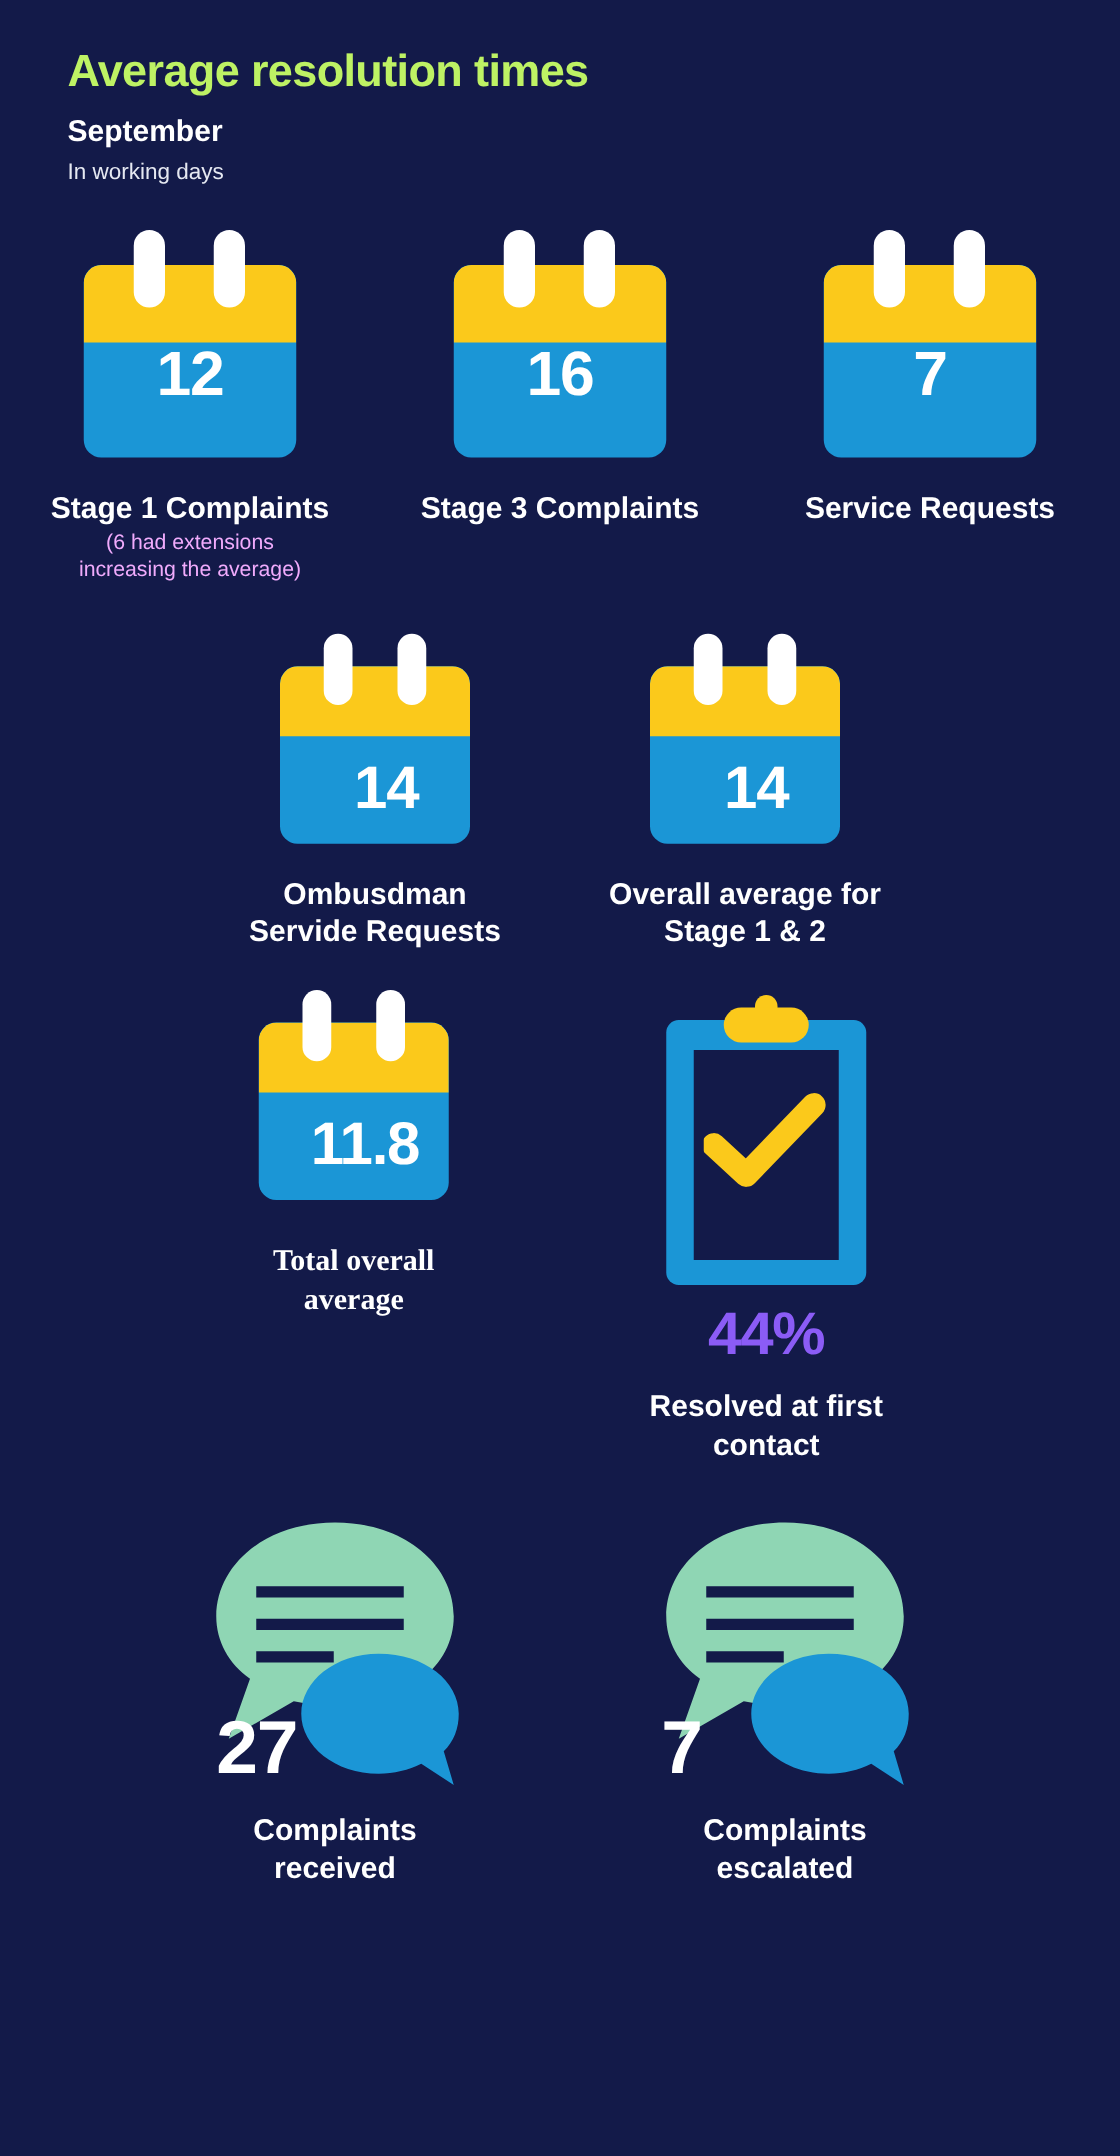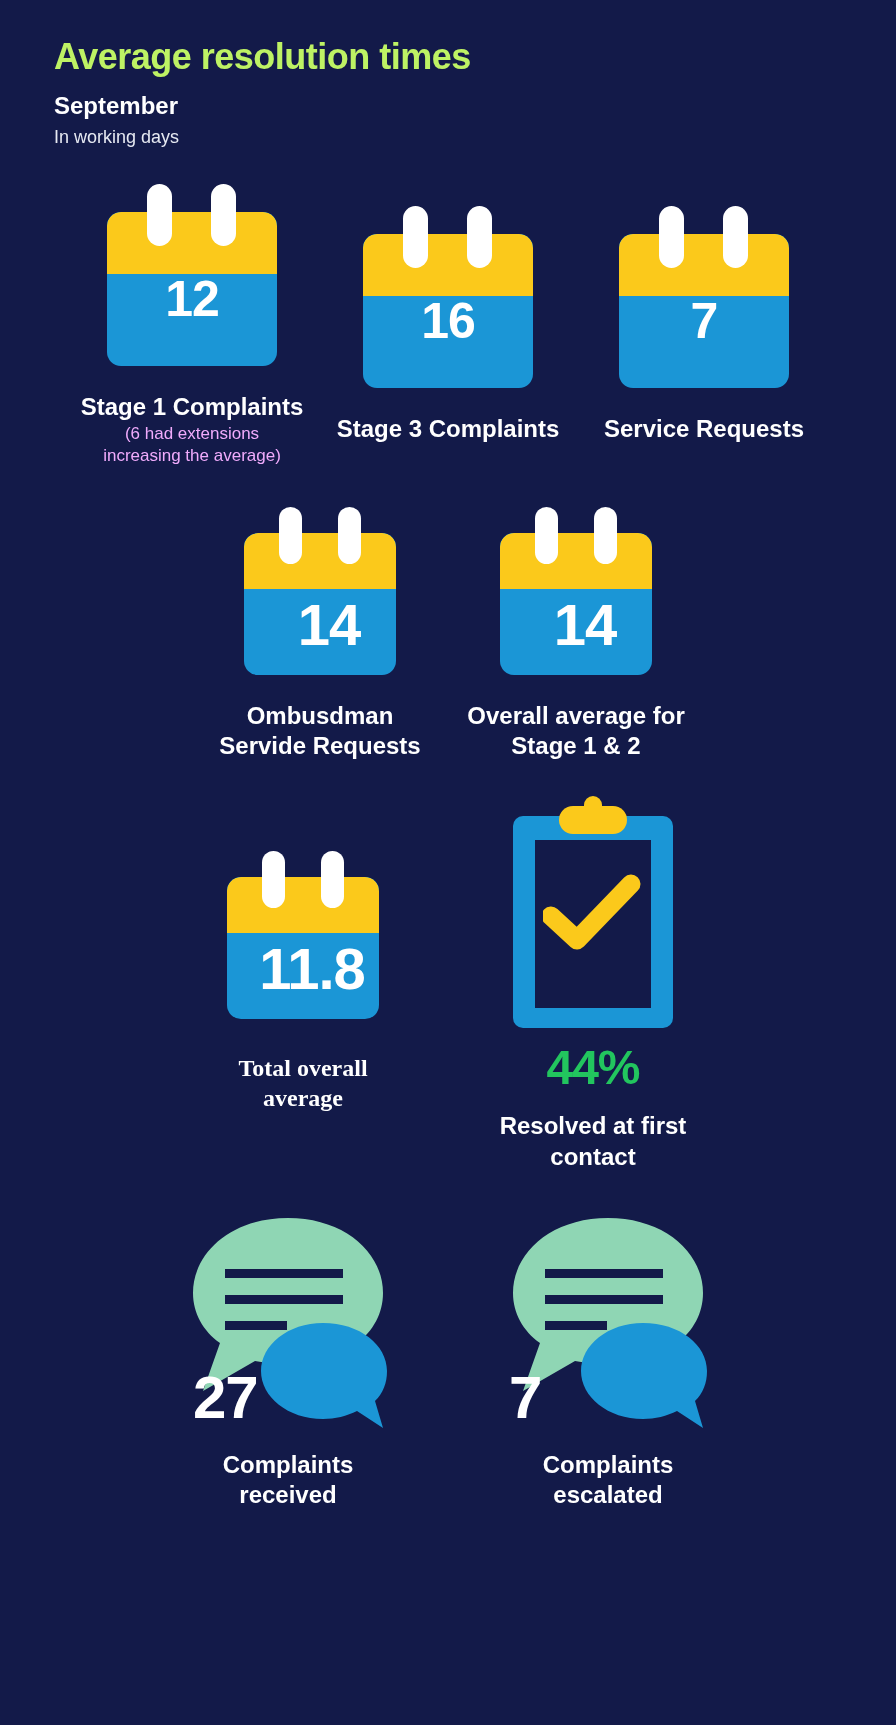--- a/index.html
+++ b/index.html
@@ -20,22 +20,23 @@
   }
   .subtitle {
     font-size:24px; font-weight:bold; margin-top:16px; color:#ffffff;
   }
   .subsubtitle {
     font-size:18px; font-weight:normal; margin-top:7px; color:#e6e9f2;
   }
 
   
   .row {
-    display:flex; justify-content:center; align-items:center;
+    display:flex; justify-content:center; align-items:flex-start;
     width:100%;
+    gap:40px;
   }
   .row-1 { margin-top:36px; }
   .row-2 { margin-top:40px; }
   .row-3 { margin-top:30px; justify-content:center; }
   .row-4 { margin-top:40px; justify-content:center; }
 
   .cell {
     display:flex; flex-direction:column; align-items:center;
     width:256px;
   }
@@ -63,21 +64,21 @@
     text-align:center; font-size:50px; font-weight:bold;
     color:#ffffff; z-index:4; letter-spacing:-1px;
   }
 
   .cal-wrap.sm { width:152px; height:168px; }
   .cal-wrap.sm .cal-body { width:152px; height:142px; top:26px; }
   .cal-wrap.sm .cal-top { width:152px; height:56px; }
   .cal-wrap.sm .cal-ring { width:23px; height:57px; }
   .cal-wrap.sm .cal-ring.left { left:35px; }
   .cal-wrap.sm .cal-ring.right { left:94px; }
-  .cal-wrap.sm .cal-num { top:84px; width:152px; font-size:58px;padding-left:18px; }
+  .cal-wrap.sm .cal-num { top:96px; width:152px; font-size:48px;padding-left:18px; }
 
   
   .label {
     margin-top:26px; font-size:24px; font-weight:bold;
     text-align:center; line-height:1.28; color:#ffffff;
   }
   .sublabel {
     margin-top:0; font-size:17px; font-weight:normal;
     text-align:center; line-height:1.3; color:#f0abfc; max-width:200px;
   }
@@ -97,21 +98,21 @@
     background:#fbc91b; border-radius:14px; z-index:3;
   }
   .clip-knob {
     position:absolute; left:71px; top:0px; width:18px; height:22px;
     background:#fbc91b; border-radius:9px 9px 0 0; z-index:2;
   }
   .clip-check { position:absolute; left:30px; top:78px; z-index:4; }
 
   .pct {
     margin-top:12px; font-size:48px; font-weight:bold;
-    color:#22c55e; text-align:center; letter-spacing:-1px;
+    color:#8b5cf6; text-align:center; letter-spacing:-1px;
   }
 
   
   .bub-wrap { position:relative; width:210px; height:215px; }
   .bub-num {
     position:absolute; left:6px; bottom:-4px; font-size:60px;
     font-weight:bold; color:#ffffff; z-index:6; letter-spacing:-1px;
   }
   .bub-num.wide { left:10px; }
 </style>

